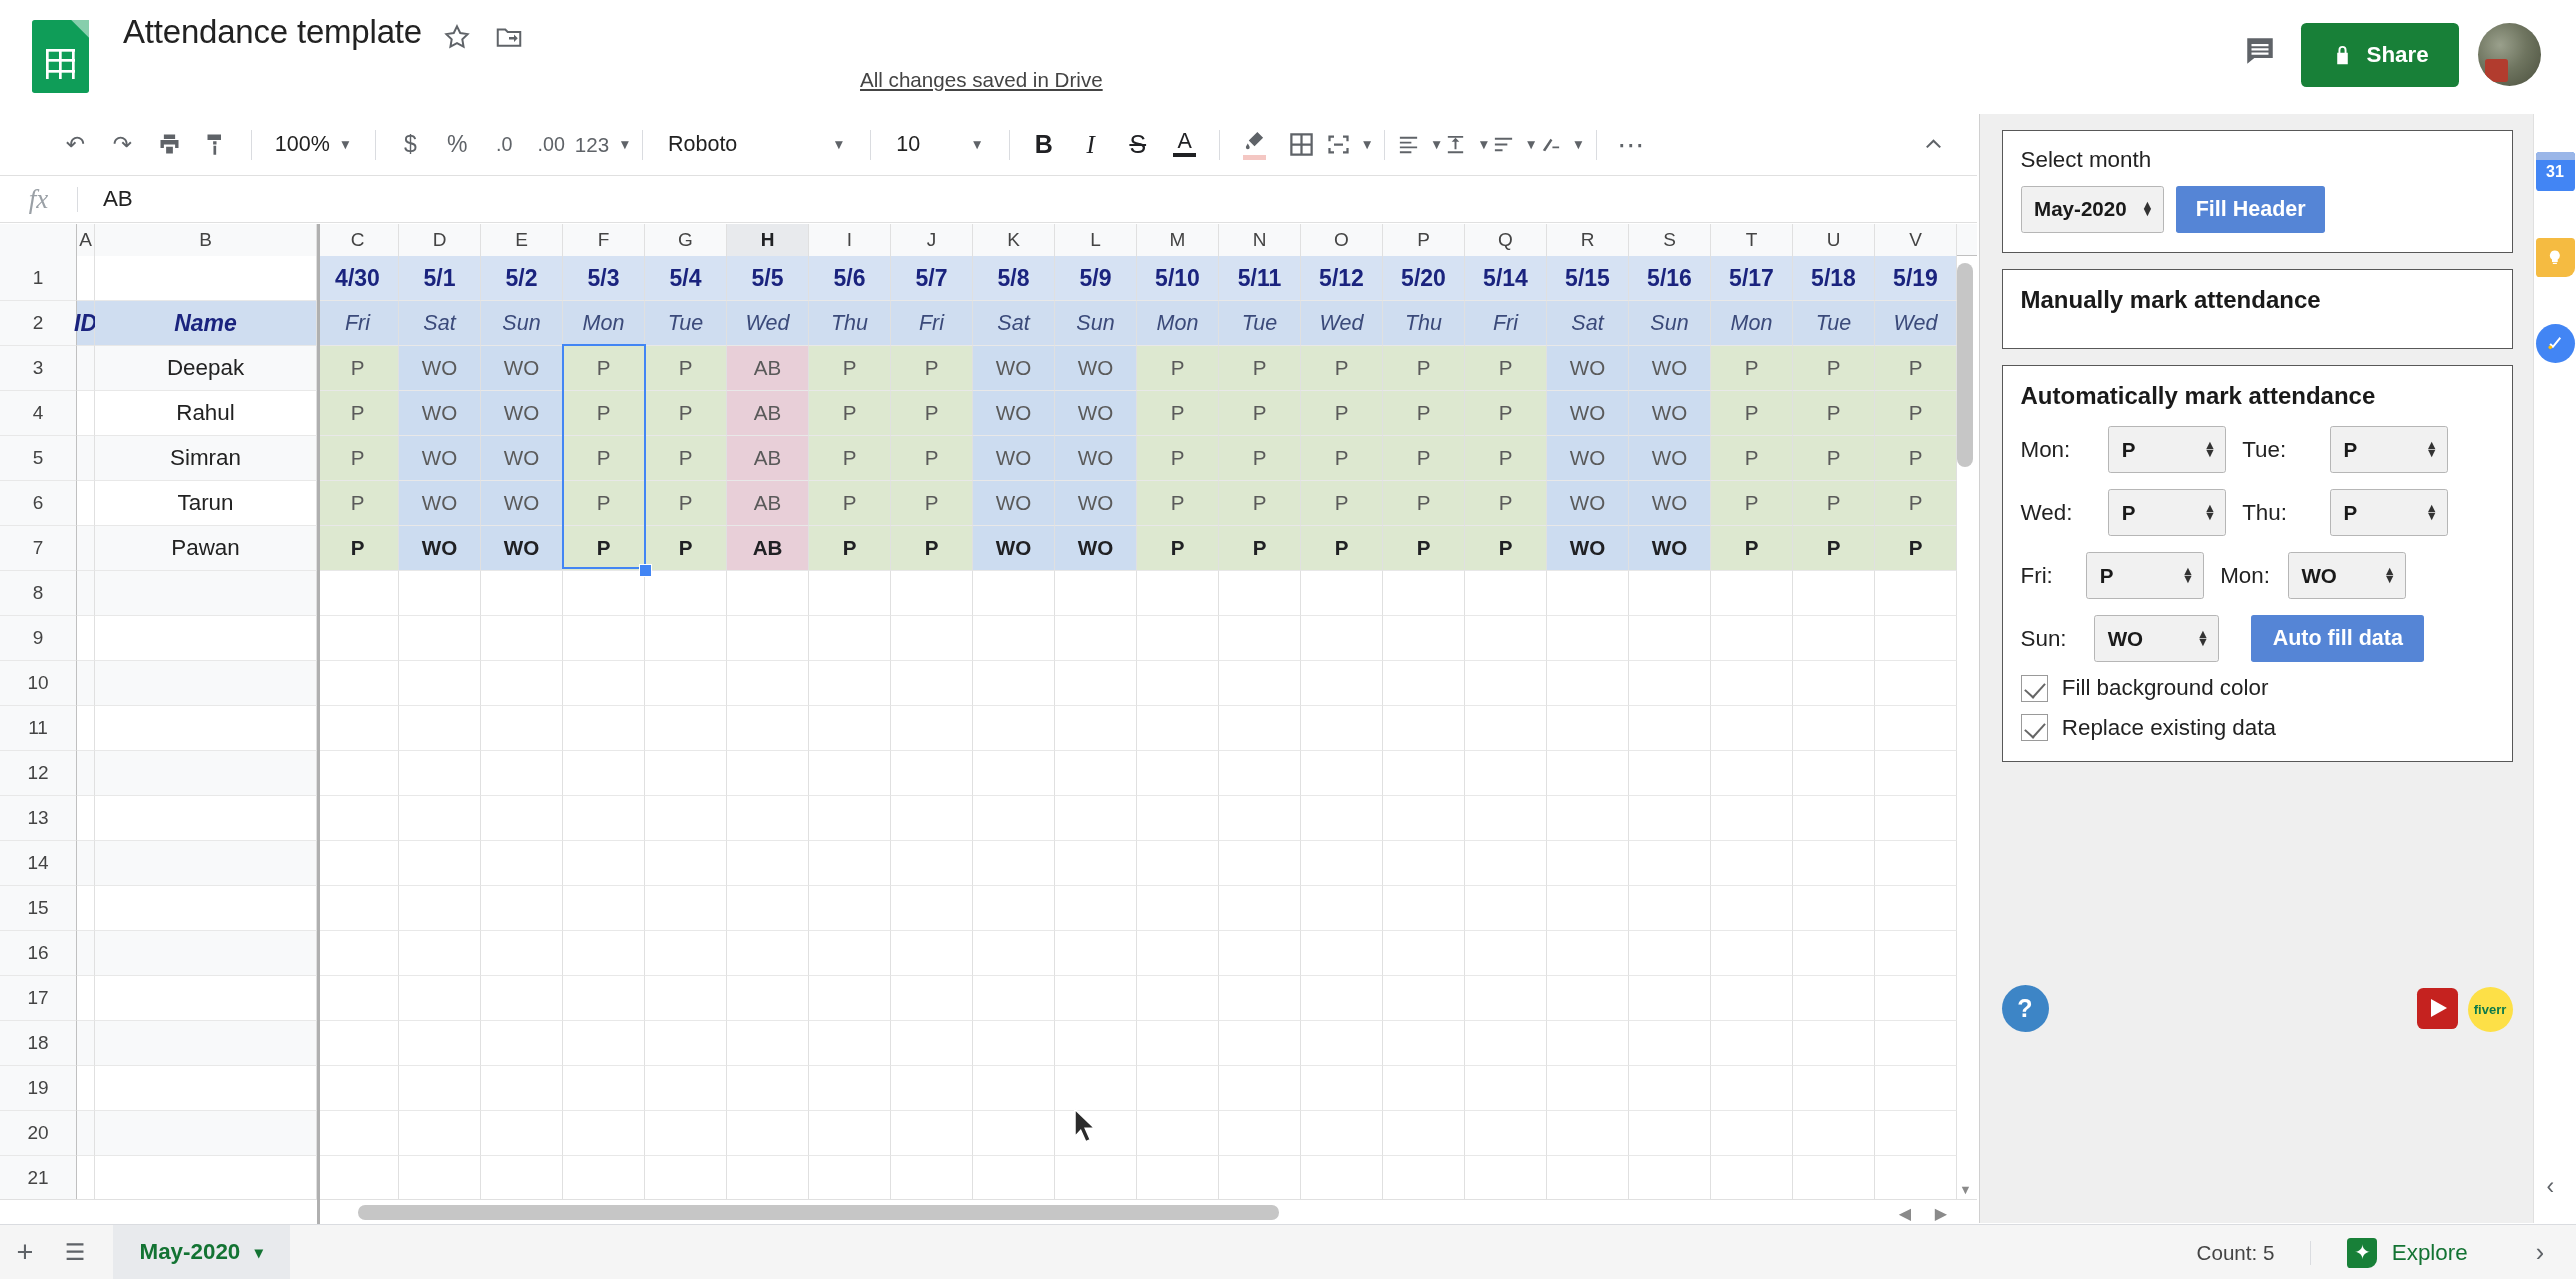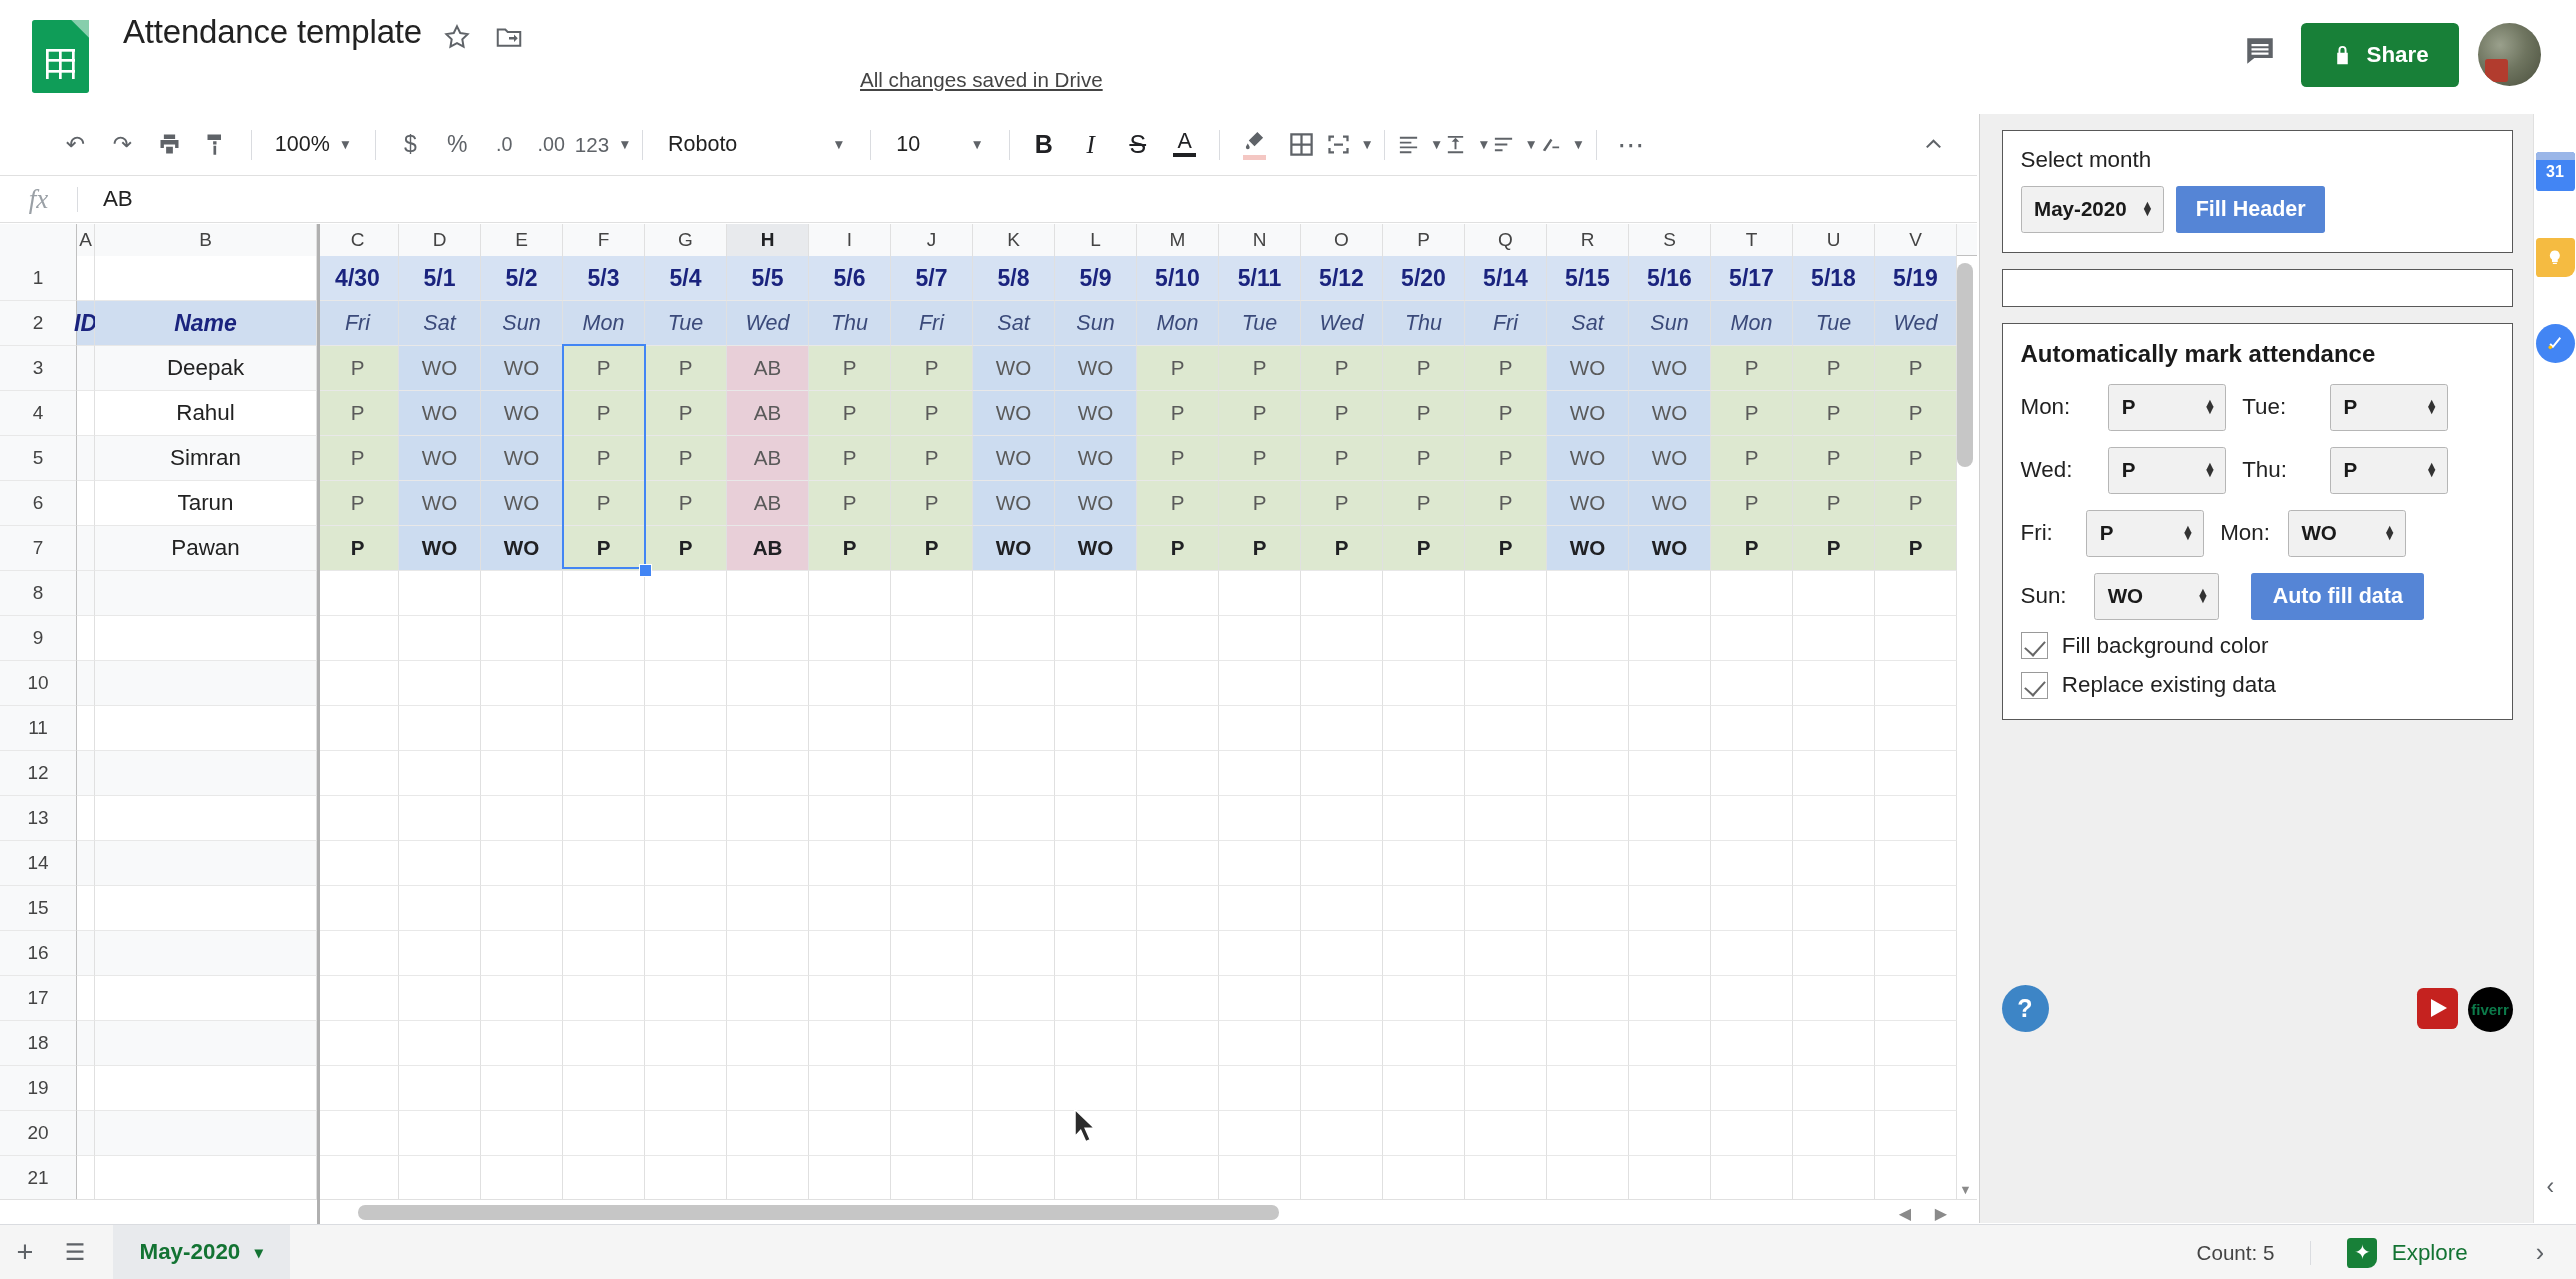--- a/index.html
+++ b/index.html
@@ -189,21 +189,21 @@
   #sb-footer { position:absolute; left:21.5px; right:21.5px; bottom:184px; height:54px; }
   #help-btn {
     position:absolute; left:0; top:0; width:47px; height:47px; border-radius:50%;
     background:#3d85c6; color:#fff; font-size:25px; font-weight:bold;
     display:flex; align-items:center; justify-content:center; cursor:pointer;
   }
   #yt-btn { position:absolute; right:55px; top:2.7px; width:41px; height:41px; background:#c5221f;
             border-radius:6.3px; display:flex; align-items:center; justify-content:center; cursor:pointer; }
   #yt-btn .tri { width:0; height:0; border-left:16px solid #fff; border-top:9.8px solid transparent; border-bottom:9.8px solid transparent; margin-left:3.6px;}
   #fiverr-btn { position:absolute; right:0; top:1.8px; width:45px; height:45px; border-radius:50%;
-                background:#000000; color:#0c7a4a; font-size:15px; font-weight:bold;
+                background:#fde047; color:#0c7a4a; font-size:13px; font-weight:bold;
                 display:flex; align-items:center; justify-content:center; cursor:pointer; }
 
   
   #rail { position:absolute; left:2533px; top:114px; width:43px; height:1109px; background:#fff;
           border-left:0.9px solid #e0e0e0; display:flex; flex-direction:column; align-items:center; padding-top:38px; gap:47px; }
   .rail-ico { width:39px; height:39px; border-radius:3.6px; cursor:pointer; position:relative;
               display:flex; align-items:center; justify-content:center; font-size:16px; color:#fff; font-weight:bold;}
   #cal-ico { background:#4285f4; }
   #cal-ico .topstrip { position:absolute; left:0; top:0; width:100%; height:8px; background:#9ab6e8; border-radius:3.6px 3.6px 0 0;}
   #keep-ico { background:#f5bb41; border-radius:3.6px 3.6px 9px 3.6px; }
@@ -958,20 +958,21 @@
             <span>▼</span>
           </span>
       </div>
       <div class="btn btn-blue" style="height:47px;padding:0 19.7px">
         <span>Fill Header</span>
       </div>
     </div>
   </div>
 
   <div class="sb-card">
+    <h3>Manually mark attendance</h3>
   </div>
 
   <div class="sb-card">
     <h3>Automatically mark attendance</h3>
 
     <div class="auto-row">
       <div class="auto-pair">
         <span class="sb-label">Mon:</span>
         <div class="sb-select">
           <span>P</span>

